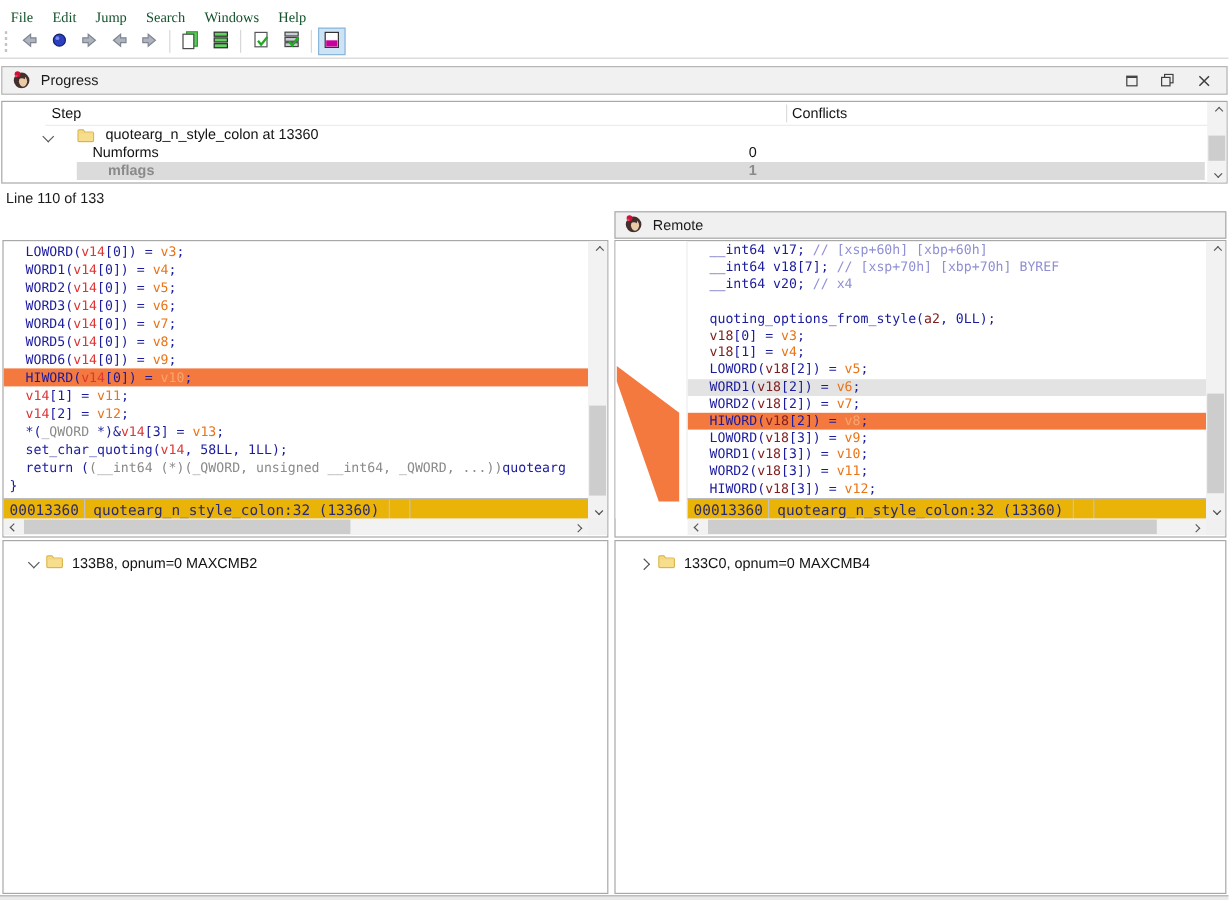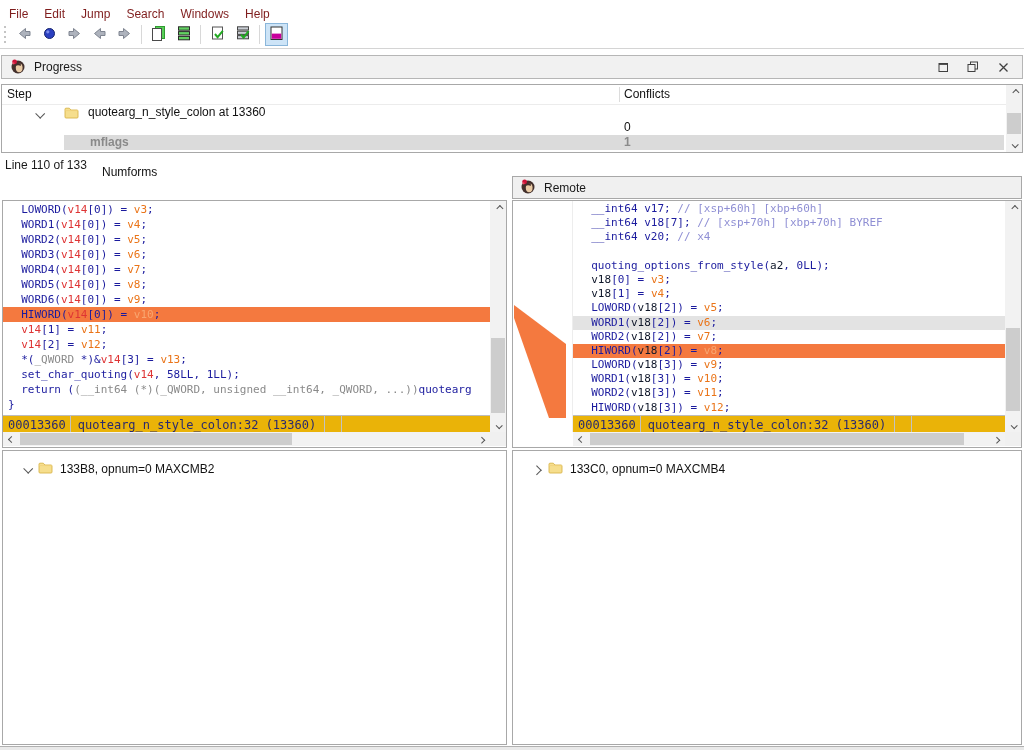--- a/index.html
+++ b/index.html
@@ -2,39 +2,39 @@
 <html><head>
 <meta charset="utf-8">
 <style>
   * { margin:0; padding:0; box-sizing:border-box; }
   html,body { background:#fff; }
   .screen { position:relative; width:1024px; height:750px; background:#fff; overflow:hidden;
             font-family:"Liberation Sans", sans-serif; font-size:12px; color:#111; }
 
   
   .menubar { position:absolute; left:0; top:0; width:1024px; height:21px; display:flex; align-items:center; padding-left:1px; background:#fff; }
-  .menu-item { padding:4px 8px; height:21px; line-height:21px; color:#7f1d1d; cursor:default; }
+  .menu-item { padding:4px 8px; height:21px; line-height:21px; color:#14532d; cursor:default;font-family:Liberation Serif, serif; }
 
   
   .toolbar { position:absolute; left:0; top:21px; width:1024px; height:28px; display:flex; align-items:center; padding-left:3px; background:#fff; border-bottom:1px solid #d4d4d4; }
   .grip { width:5px; height:18px; margin-right:4px; background-image:repeating-linear-gradient(to bottom,#c4c4c4 0 2px,transparent 2px 5px); background-size:2px 100%; background-repeat:no-repeat; background-position:1px 0; }
   .tb-items { display:flex; align-items:center; height:100%; }
   .tb-btn { width:23px; height:23px; display:flex; align-items:center; justify-content:center; border:1px solid transparent; margin:0 1px; }
   .tb-btn.selected { background:#cde4f7; border-color:#8ab6da; }
   .tb-sep { width:1px; height:19px; background:#d8d8d8; margin:0 4px; }
 
   
   .prog-title { position:absolute; left:1px; top:55px; width:1022px; height:24px; background:#f1f1f1; border:1px solid #b6b6b6; display:flex; align-items:center; padding:0 8px; }
   .prog-label { margin-left:8px; color:#1a1a1a; }
   .win-btns { margin-left:auto; display:flex; align-items:center; gap:16px; padding-right:4px; }
   .win-btn { width:14px; height:14px; display:flex; align-items:center; justify-content:center; }
 
   
   .step-table { position:absolute; left:1px; top:84px; width:1022px; height:69px; border:1px solid #a8a8a8; background:#fff; }
-  .st-header { position:relative; height:20px; border-bottom:1px solid #ececec; }
+  .st-header { position:relative; height:20px; border-bottom:1px solid #ececec;margin-left:36px; }
   .st-header .h-step { position:absolute; left:5px; top:2px; }
   .st-header .h-conf { position:absolute; left:622px; top:2px; }
   .st-header .h-sep { position:absolute; left:617px; top:2px; width:1px; height:15px; background:#dcdcdc; }
   .st-row { position:relative; height:15px; line-height:15px; }
   .st-row .stripe { position:absolute; left:62px; right:18px; top:0; bottom:0; background:#dbdbdb; }
   .st-row .chev-box { position:absolute; left:34px; top:2px; }
   .st-row .folder-box { position:absolute; left:62px; top:1px; }
   .st-row .st-label { position:absolute; top:0; }
   .st-row .st-conf { position:absolute; left:622px; top:0; }
   .st-row.sel .st-label, .st-row.sel .st-conf { color:#8a8a8a; font-weight:bold; }
@@ -64,21 +64,21 @@
   .code-box.local  .code-lines { bottom:33px; }
   .code-box.remote .code-lines { left:60px; bottom:33px; }
   .cline { white-space:pre; font-family:"DejaVu Sans Mono","Liberation Mono",monospace; font-size:11px; padding-left:5px; }
   .code-box.local  .cline { height:15px;   line-height:15px; }
   .code-box.remote .cline { height:14.2px; line-height:14.2px; }
   .hl-orange { background:#F4793F; }
   .hl-gray   { background:#E3E3E3; }
   .c-k { color:#1B1B9E; } 
   .c-r { color:#DE3434; } 
   .c-o { color:#EA7418; } 
-  .c-l { color:#0f172a; } 
+  .c-l { color:#7f1d1d; } 
   .c-g { color:#8A8A8A; } 
   .c-c { color:#8F8FD4; } 
   .c-h { color:#F8A670; } 
 
   
   .diff-margin { position:absolute; left:0; top:0; width:60px; height:231px; background:#fff; border-right:1px solid #ededed; }
 
   
   .code-status { position:absolute; top:214px; height:18px; background:#eab308; border-top:1px solid #bcbcbc;
                  display:flex; align-items:center; font-family:"DejaVu Sans Mono","Liberation Mono",monospace; font-size:12px; color:#2A2A6E; overflow:hidden; }
@@ -248,21 +248,21 @@
     <div class="st-rows">
         <div class="st-row">
           <span class="chev-box"><span class="chev down"></span></span>
           <span class="folder-box"><svg width="15" height="13" viewBox="0 0 15 13">
               <path d="M1 3.2 Q1 2.2 2 2.2 H5.3 L6.9 4 H13 Q14 4 14 5 V11 Q14 12 13 12 H2 Q1 12 1 11 Z" fill="#F6DE8D" stroke="#D9B44A" stroke-width="0.9"></path>
               <path d="M1 4.6 H14" stroke="#EFD07A" stroke-width="0.8"></path>
             </svg></span>
           <span class="st-label" style="left: 86px;">quotearg_n_style_colon at 13360</span>
         </div>
         <div class="st-row">
-          <span class="st-label" style="left: 100px; margin-top: 45px;">Numforms</span>
+          <span class="st-label" style="left: 75px;">Numforms</span>
           <span class="st-conf">0</span>
         </div>
         <div class="st-row sel">
           <span class="stripe"></span>
           <span class="st-label" style="left: 88px;">mflags</span>
           <span class="st-conf">1</span>
         </div>
       </div>
     <div class="vsb">
       <div class="sb-btn up">

